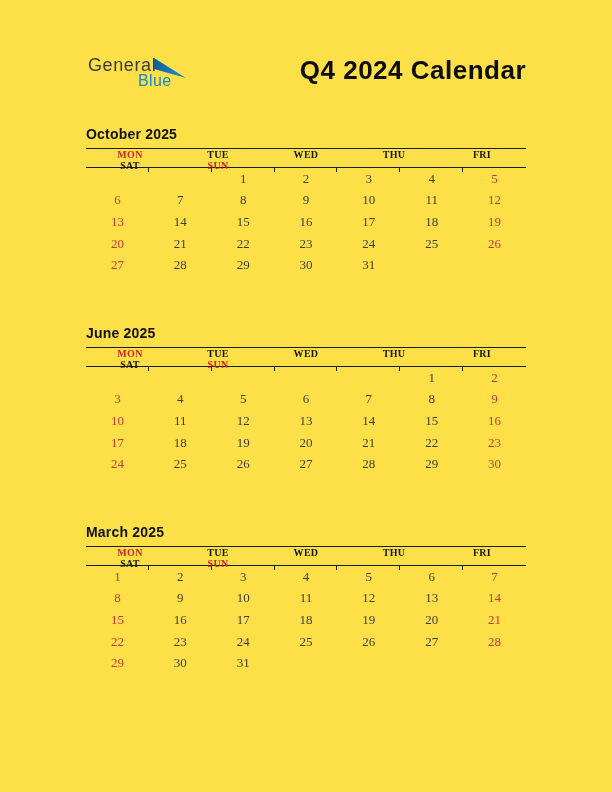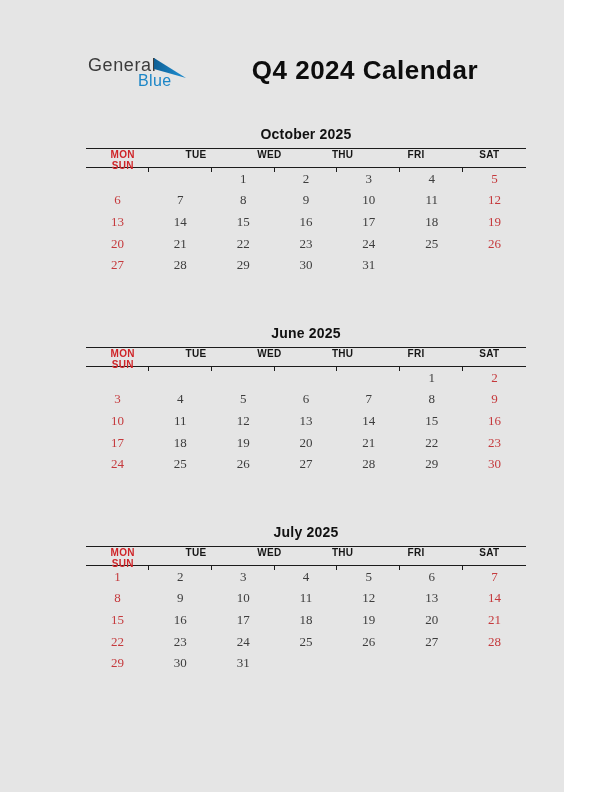--- a/index.html
+++ b/index.html
@@ -1,20 +1,20 @@
 <!DOCTYPE html>
 <html><head>
 <meta charset="utf-8">
 <style>
   html, body { margin: 0; padding: 0; background: #ffffff; }
   .page {
     position: relative;
-    width: 564px;
+    width: 612px;
     height: 792px;
-    background: #e5e5e5;
+    background: #fde047;
     font-family: "Liberation Sans", sans-serif;
     overflow: hidden;
   }
 
   
   .logo { position: absolute; left: 88px; top: 55px; width: 110px; height: 38px; }
   .logo-general {
     position: absolute; left: 0; top: 0;
     font-size: 18px; letter-spacing: 0.6px;
     color: var(--logo-gray, #3c3c3c);
@@ -36,28 +36,29 @@
   }
 
   
   .month { position: absolute; left: 86px; width: 440px; }
   .month[data-month="0"] { top: 122px; }
   .month[data-month="1"] { top: 321px; }
   .month[data-month="2"] { top: 520px; }
 
   .month-title {
     height: 26px; line-height: 24px;
-    text-align: center; font-size: 14px; font-weight: bold;
+    font-size: 14px; font-weight: bold;
     color: #111111; letter-spacing: 0.2px;
   }
   .weekday-row {
-    display: grid; grid-template-columns: repeat(6, 1fr);
+    display: grid; grid-template-columns: repeat(5, 1fr);
     height: 18px; align-items: center;
     border-top: 1px solid var(--line, #1c1c1c);
     border-bottom: 1px solid var(--line, #1c1c1c);
+    font-family: Liberation Serif, serif;
   }
   .weekday {
     text-align: center; font-size: 10px; font-weight: bold;
     letter-spacing: 0.3px; color: #161616;
   }
   .weekday.red { color: var(--red, #c9302e); }
 
   .ticks {
     position: absolute; left: 0; right: 0; top: 46px; height: 4px;
     display: grid; grid-template-columns: repeat(7, 1fr);
@@ -199,21 +200,21 @@
         <div class="date-cell">25</div>
         <div class="date-cell">26</div>
         <div class="date-cell">27</div>
         <div class="date-cell">28</div>
         <div class="date-cell">29</div>
         <div class="date-cell red">30</div>
       </div>
   </div>
 
   <div class="month" data-month="2">
-    <div class="month-title">July 2025</div>
+    <div class="month-title">March 2025</div>
     <div class="weekday-row">
         <div class="weekday red">MON</div>
         <div class="weekday">TUE</div>
         <div class="weekday">WED</div>
         <div class="weekday">THU</div>
         <div class="weekday">FRI</div>
         <div class="weekday">SAT</div>
         <div class="weekday red">SUN</div>
       </div>
     <div class="ticks">

